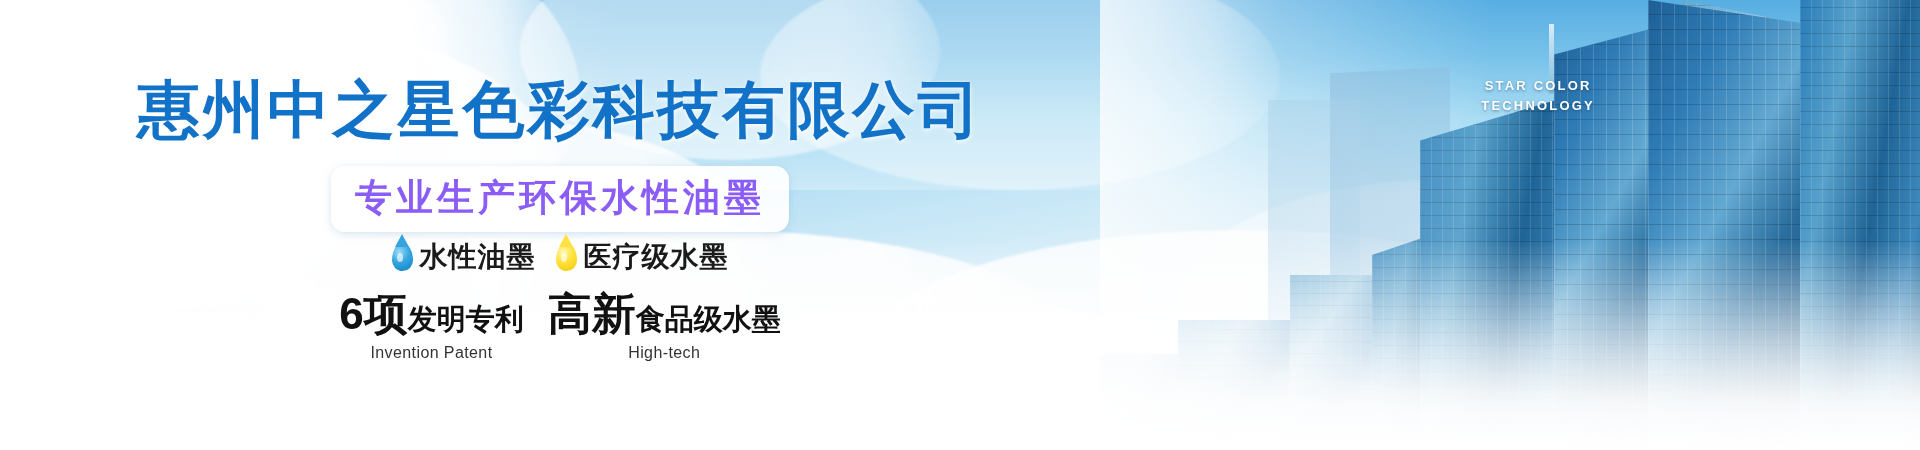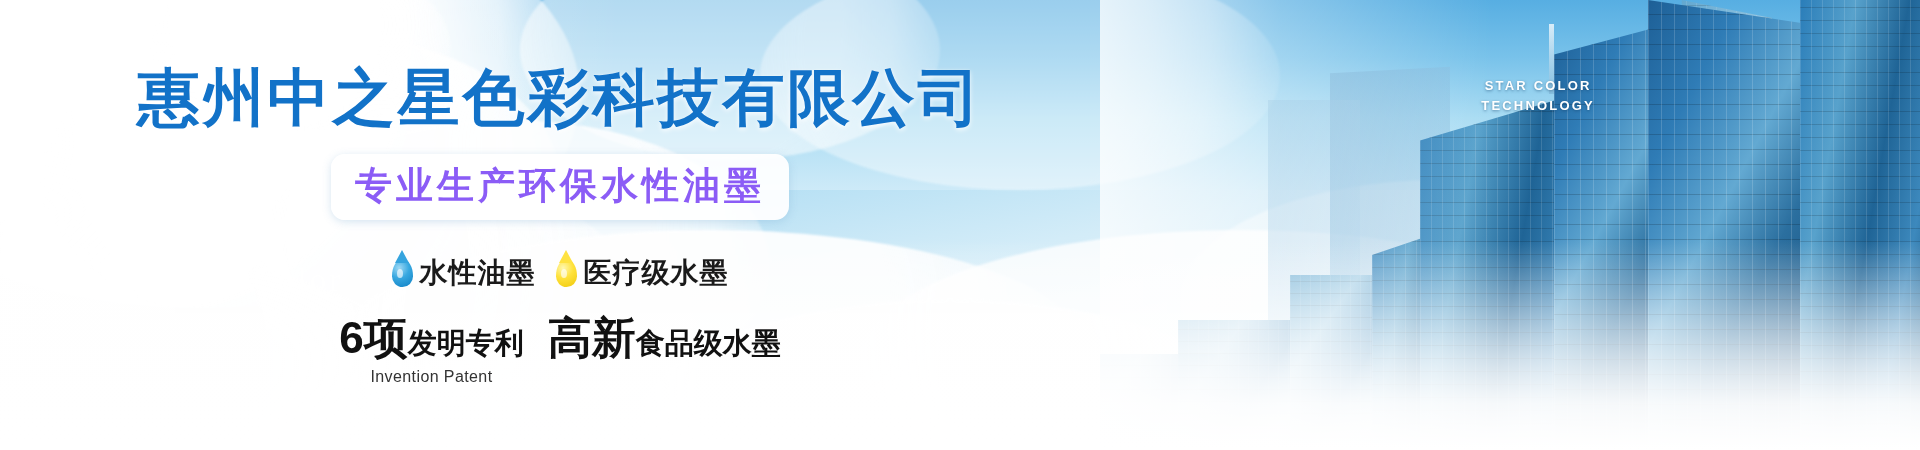--- a/index.html
+++ b/index.html
@@ -136,35 +136,36 @@
   .content {
     position:absolute; left:0; top:0; width:1120px; height:450px;
     display:flex; flex-direction:column; align-items:center;
     padding-top:56px;
   }
   .title {
     font-size:62px; font-weight:bold; letter-spacing:3px;
     color:#1272c8;
     text-shadow:0 2px 5px rgba(255,255,255,.85), 0 0 1px rgba(255,255,255,.9);
     white-space:nowrap;
+    margin-top:12px;
   }
   .subtitle-pill {
     margin-top:14px;
     background:rgba(255,255,255,.93);
     border-radius:14px;
     padding:7px 24px 9px;
     box-shadow:0 2px 8px rgba(120,170,210,.30);
   }
   .subtitle-pill span {
     font-size:37px; font-weight:bold; letter-spacing:4px; color:#8b5cf6;
     white-space:nowrap;
   }
 
   .features {
-    margin-top:34px;
+    margin-top:6px;
     display:flex; align-items:center; gap:20px;justify-content:flex-end;
   }
   .feature { display:flex; align-items:center; gap:7px; }
   .feature-label {
     font-size:28px; font-weight:bold; color:#1a1a1a; letter-spacing:1px;
     white-space:nowrap;
   }
   .drop {
     width:21px; height:28px;
     border-radius:50% 50% 50% 50% / 62% 62% 38% 38%;
@@ -181,21 +182,21 @@
     background:rgba(255,255,255,.65);
   }
   .drop-blue    { background:radial-gradient(circle at 34% 32%,#9fd9f5 0%,#38a8e0 42%,#0d7fc4 100%); }
   .drop-blue::before    { border-bottom:13px solid #35a4de; }
   .drop-magenta { background:radial-gradient(circle at 34% 32%,#ff9ae0 0%,#f226b5 42%,#d0049a 100%); }
   .drop-magenta::before { border-bottom:13px solid #f02ab3; }
   .drop-yellow  { background:radial-gradient(circle at 34% 32%,#fff7b0 0%,#ffe23c 42%,#efc80a 100%); }
   .drop-yellow::before  { border-bottom:13px solid #ffe241; }
 
   .badges {
-    margin-top:24px;
+    margin-top:16px;
     display:flex; align-items:flex-start; gap:24px;
   }
   .badge { text-align:center; }
   .badge-cn { white-space:nowrap; line-height:1; }
   .badge-cn .big {
     font-size:44px; font-weight:bold; color:#111111; letter-spacing:0px;
   }
   .badge-cn .small {
     font-size:29px; font-weight:bold; color:#111111; letter-spacing:0px;
   }
@@ -277,17 +278,18 @@
       <div class="badge">
         <div class="badge-cn">
           <span class="big">6项</span><span class="small">发明专利</span>
         </div>
         <div class="badge-en">Invention Patent</div>
       </div>
       <div class="badge">
         <div class="badge-cn">
           <span class="big">高新</span><span class="small">食品级水墨</span>
         </div>
+        <div class="badge-en">High-tech</div>
       </div>
     </div>
 
   </div>
 </div>
 
 </body></html>

